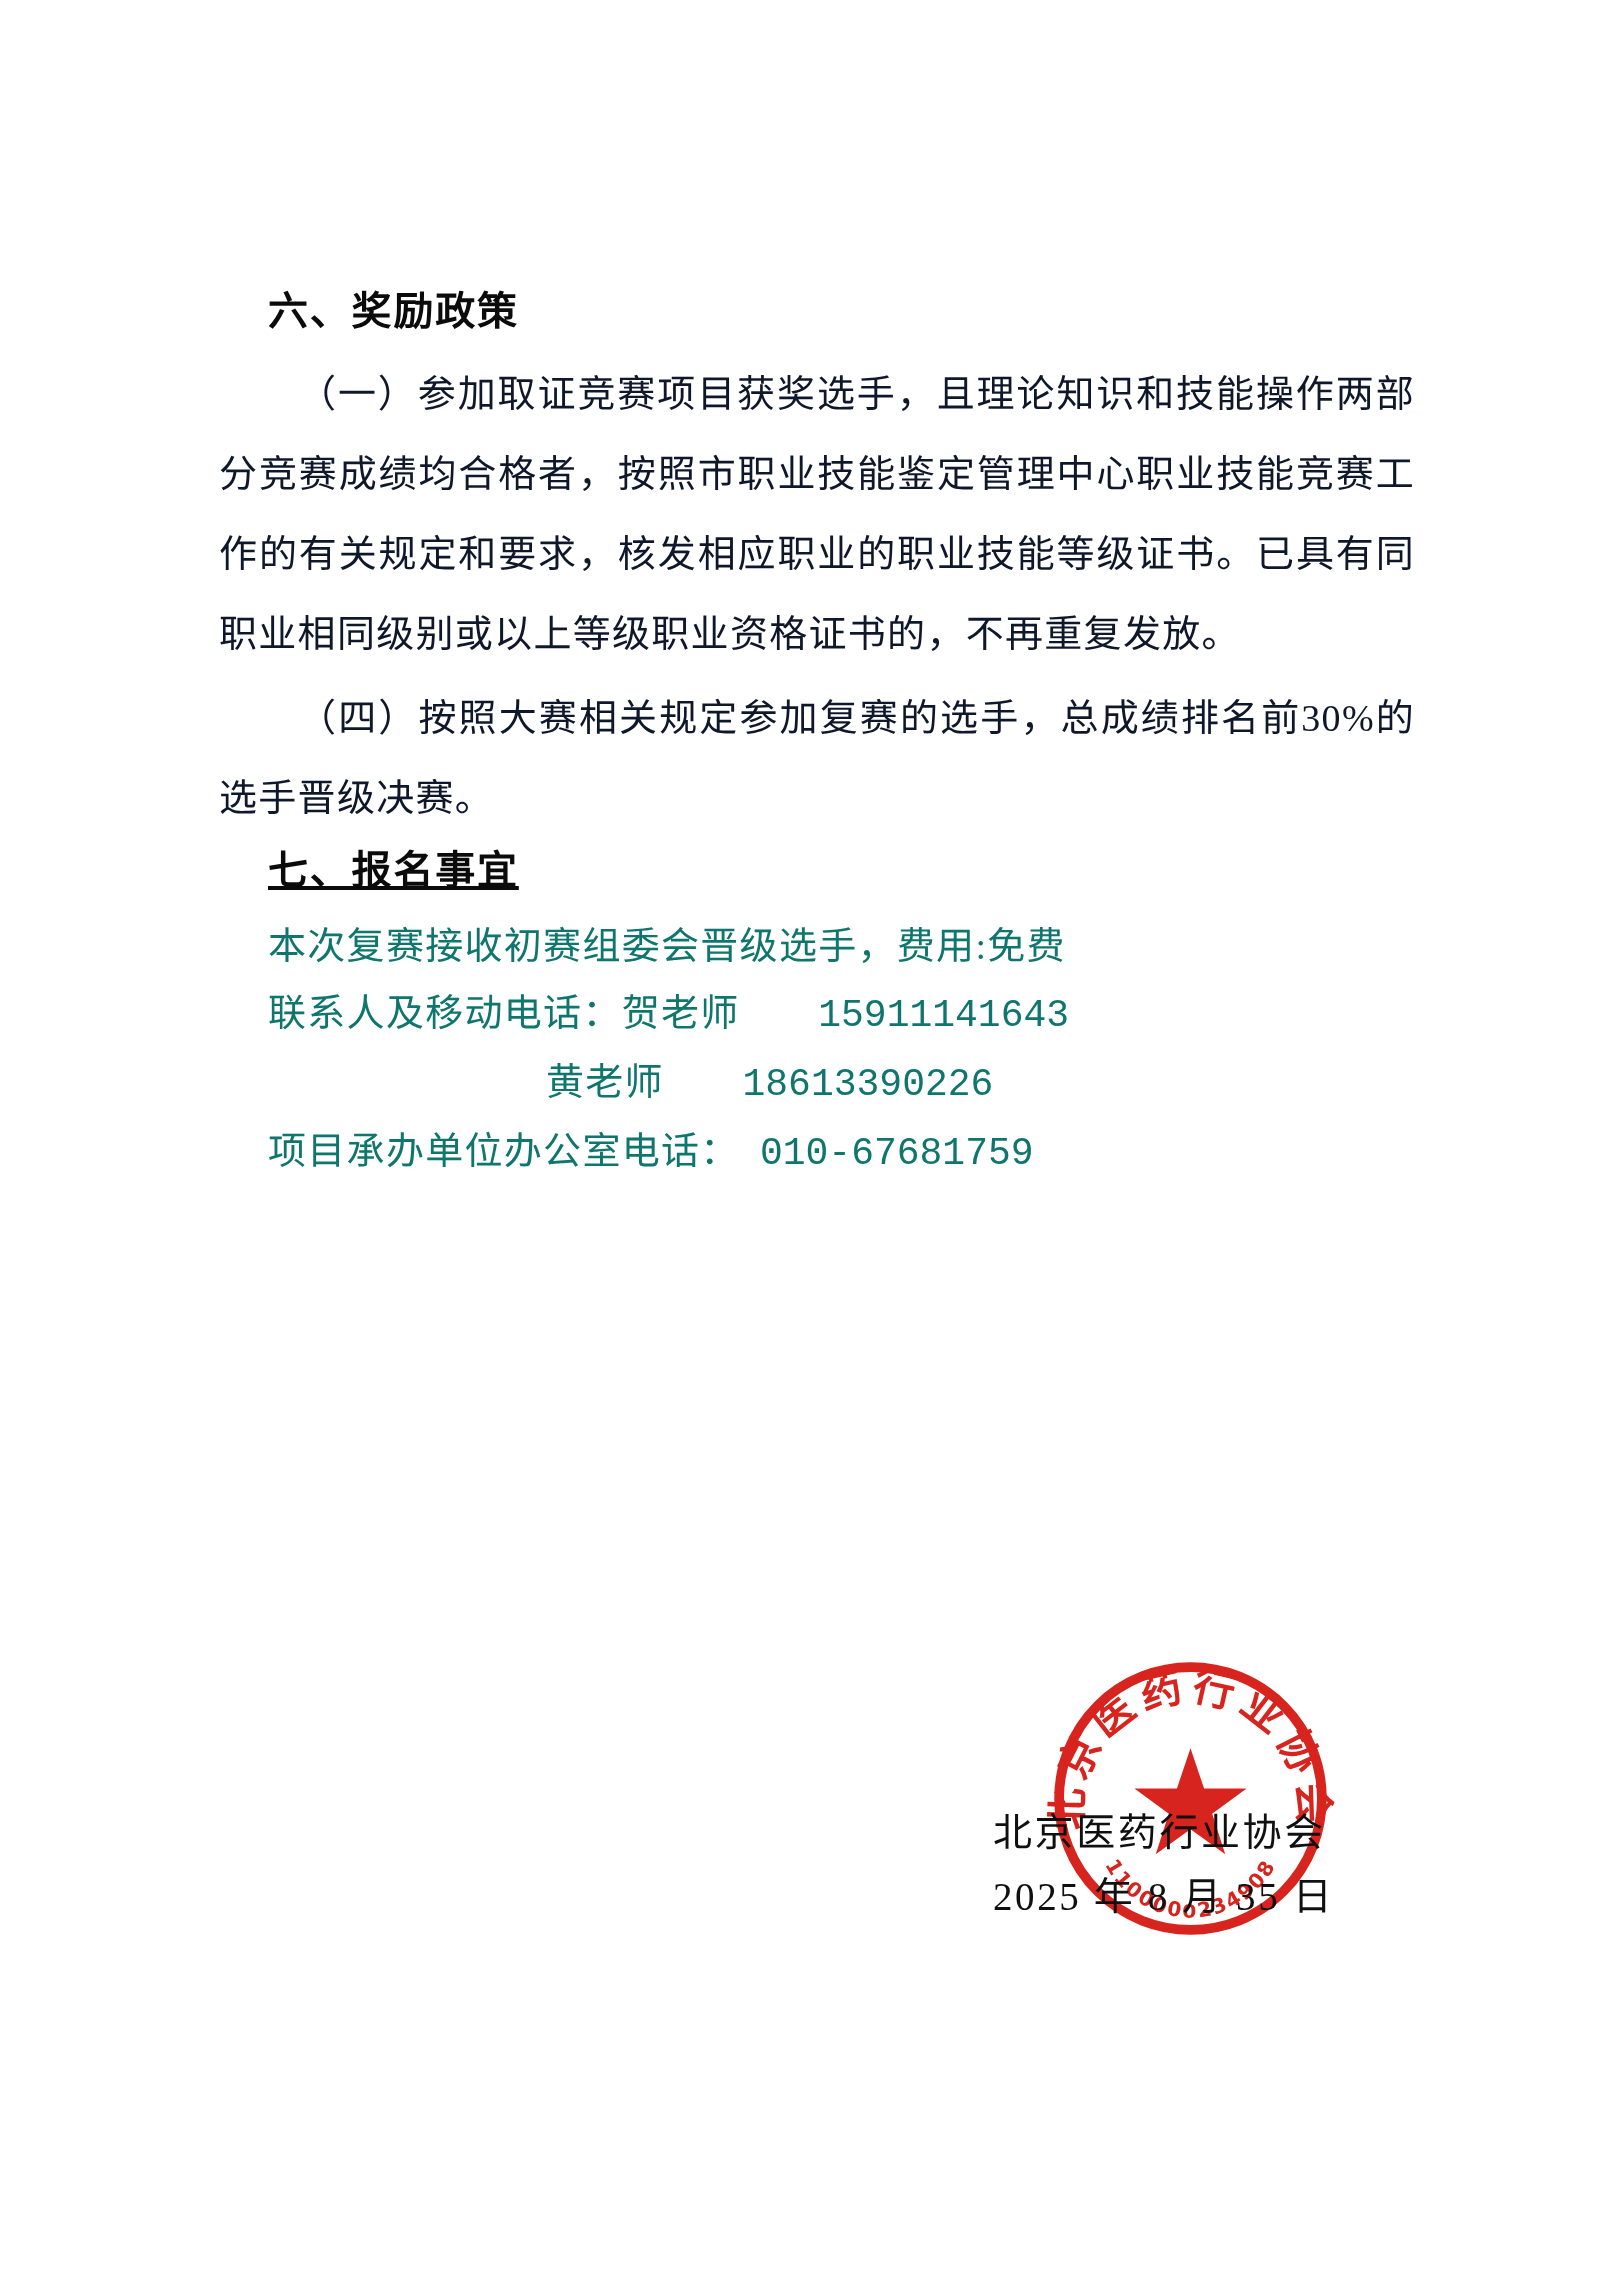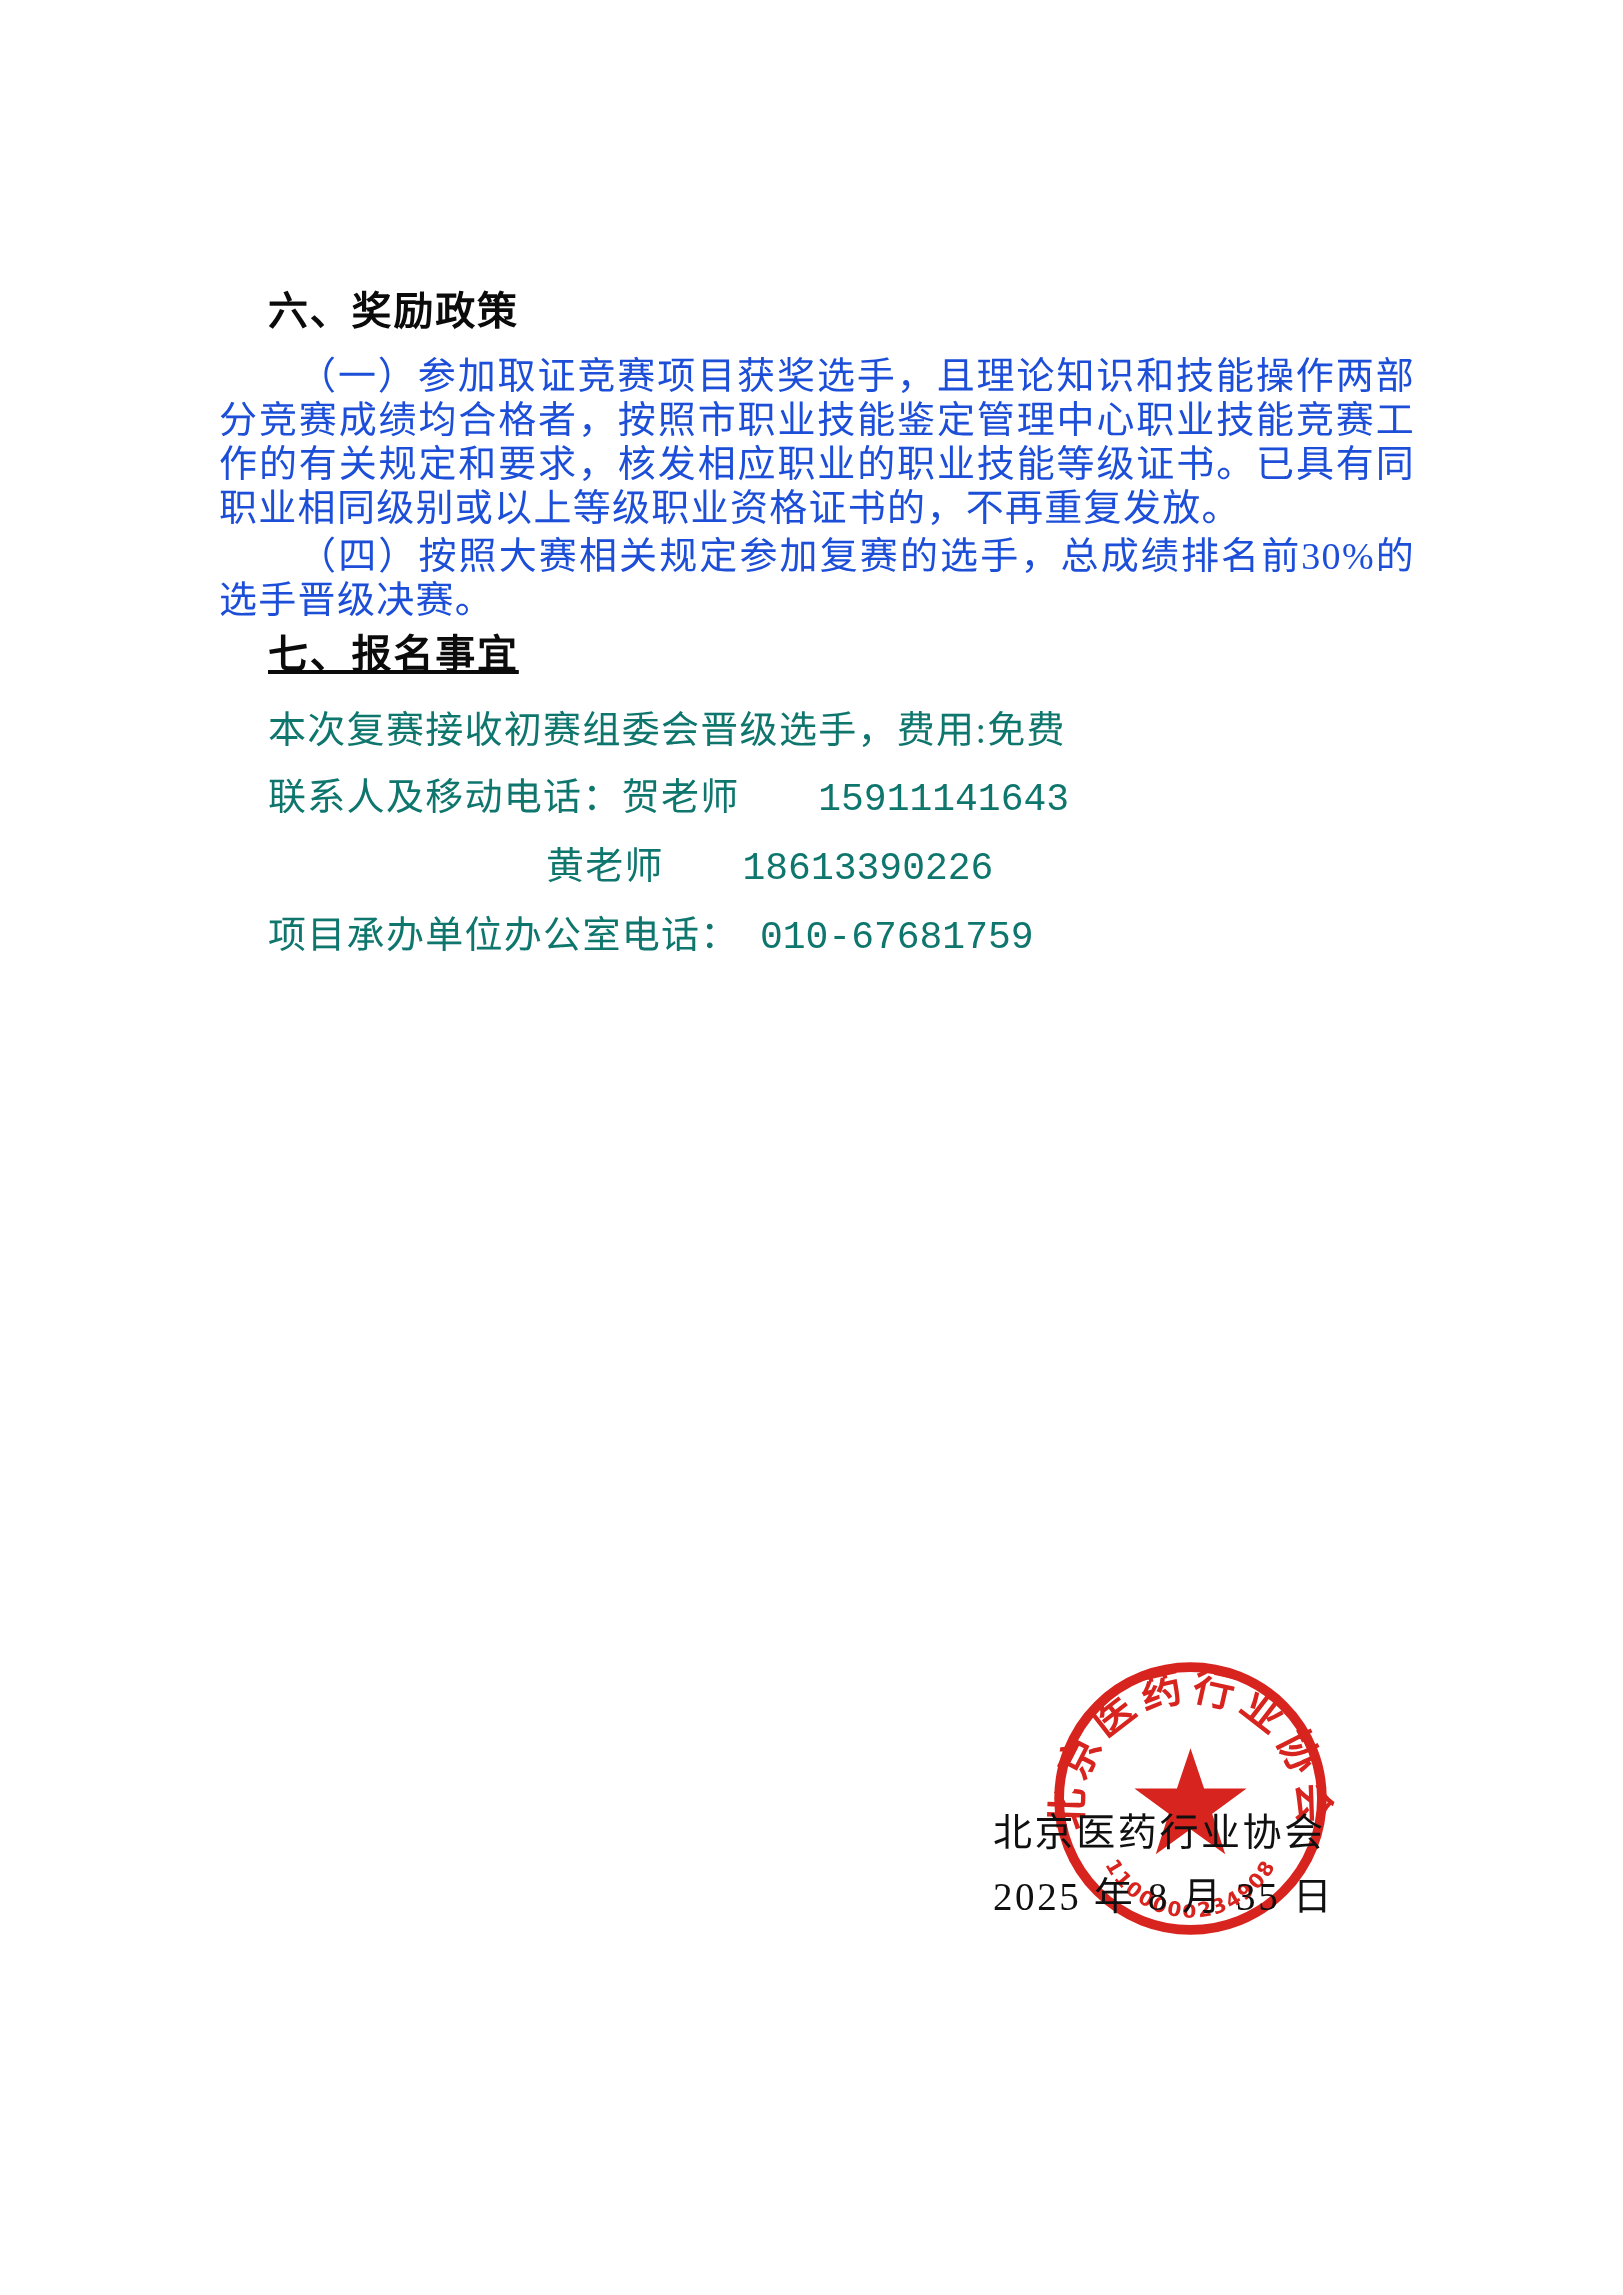--- a/index.html
+++ b/index.html
@@ -38,22 +38,22 @@
     line-height: 1.0;
     letter-spacing: 1.8px;
     color: #0b0b0b;
     margin: 0 0 23px 49px;
     white-space: pre;
   }
 
   .para {
     font-family: "Liberation Serif", "DejaVu Serif", serif;
     font-size: 38px;
-    line-height: 44px;
-    color: #1d4ed8;
+    line-height: 80px;
+    color: #0f172a;
     margin: 0 0 3.5px 0;
     text-align: justify;
     text-justify: inter-ideograph;
     letter-spacing: 1.3px;
     text-indent: 79px;
   }
 
   .gap-before {
     margin-top: 8.8px;
   }

